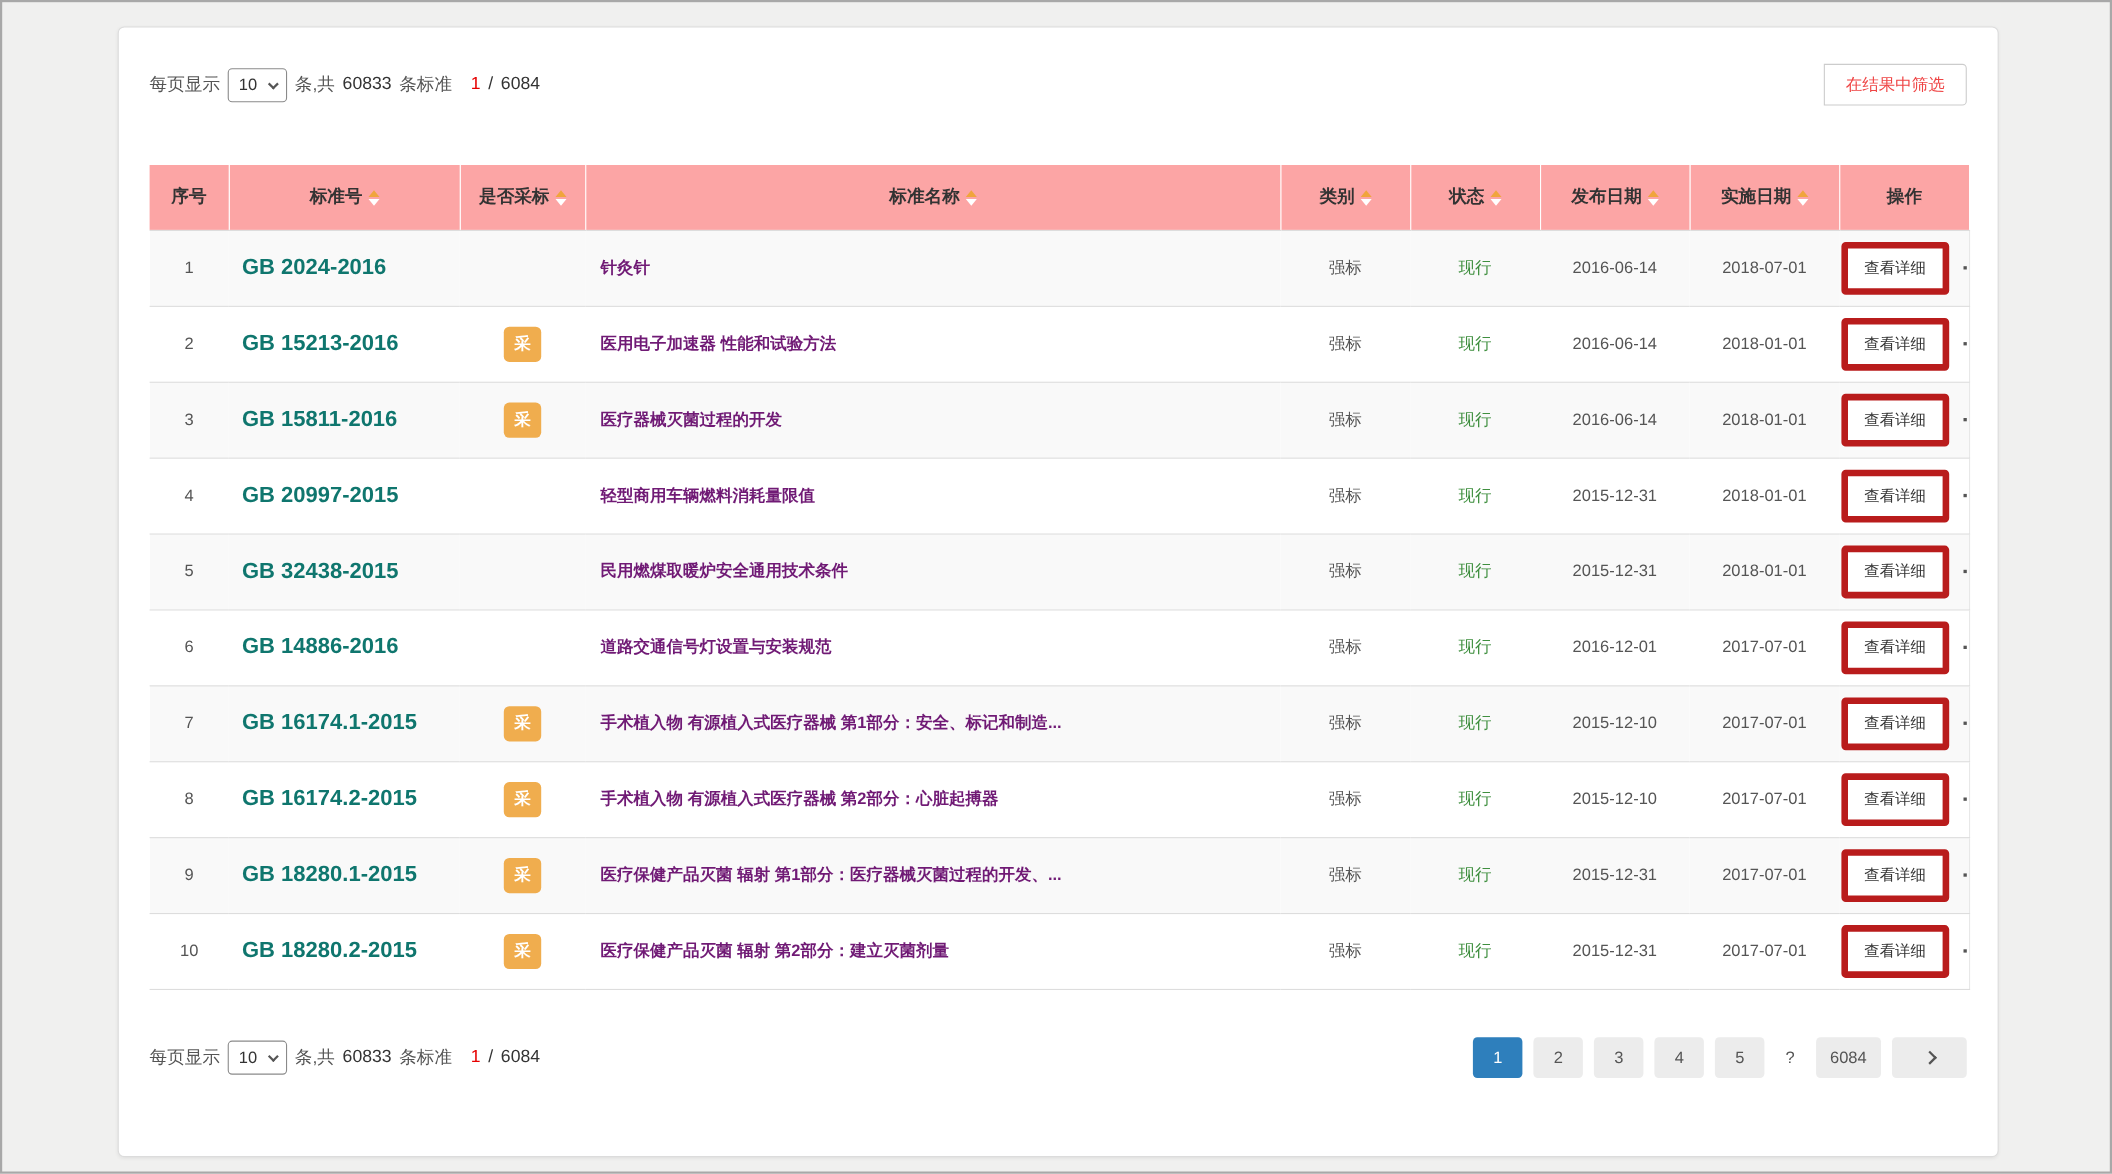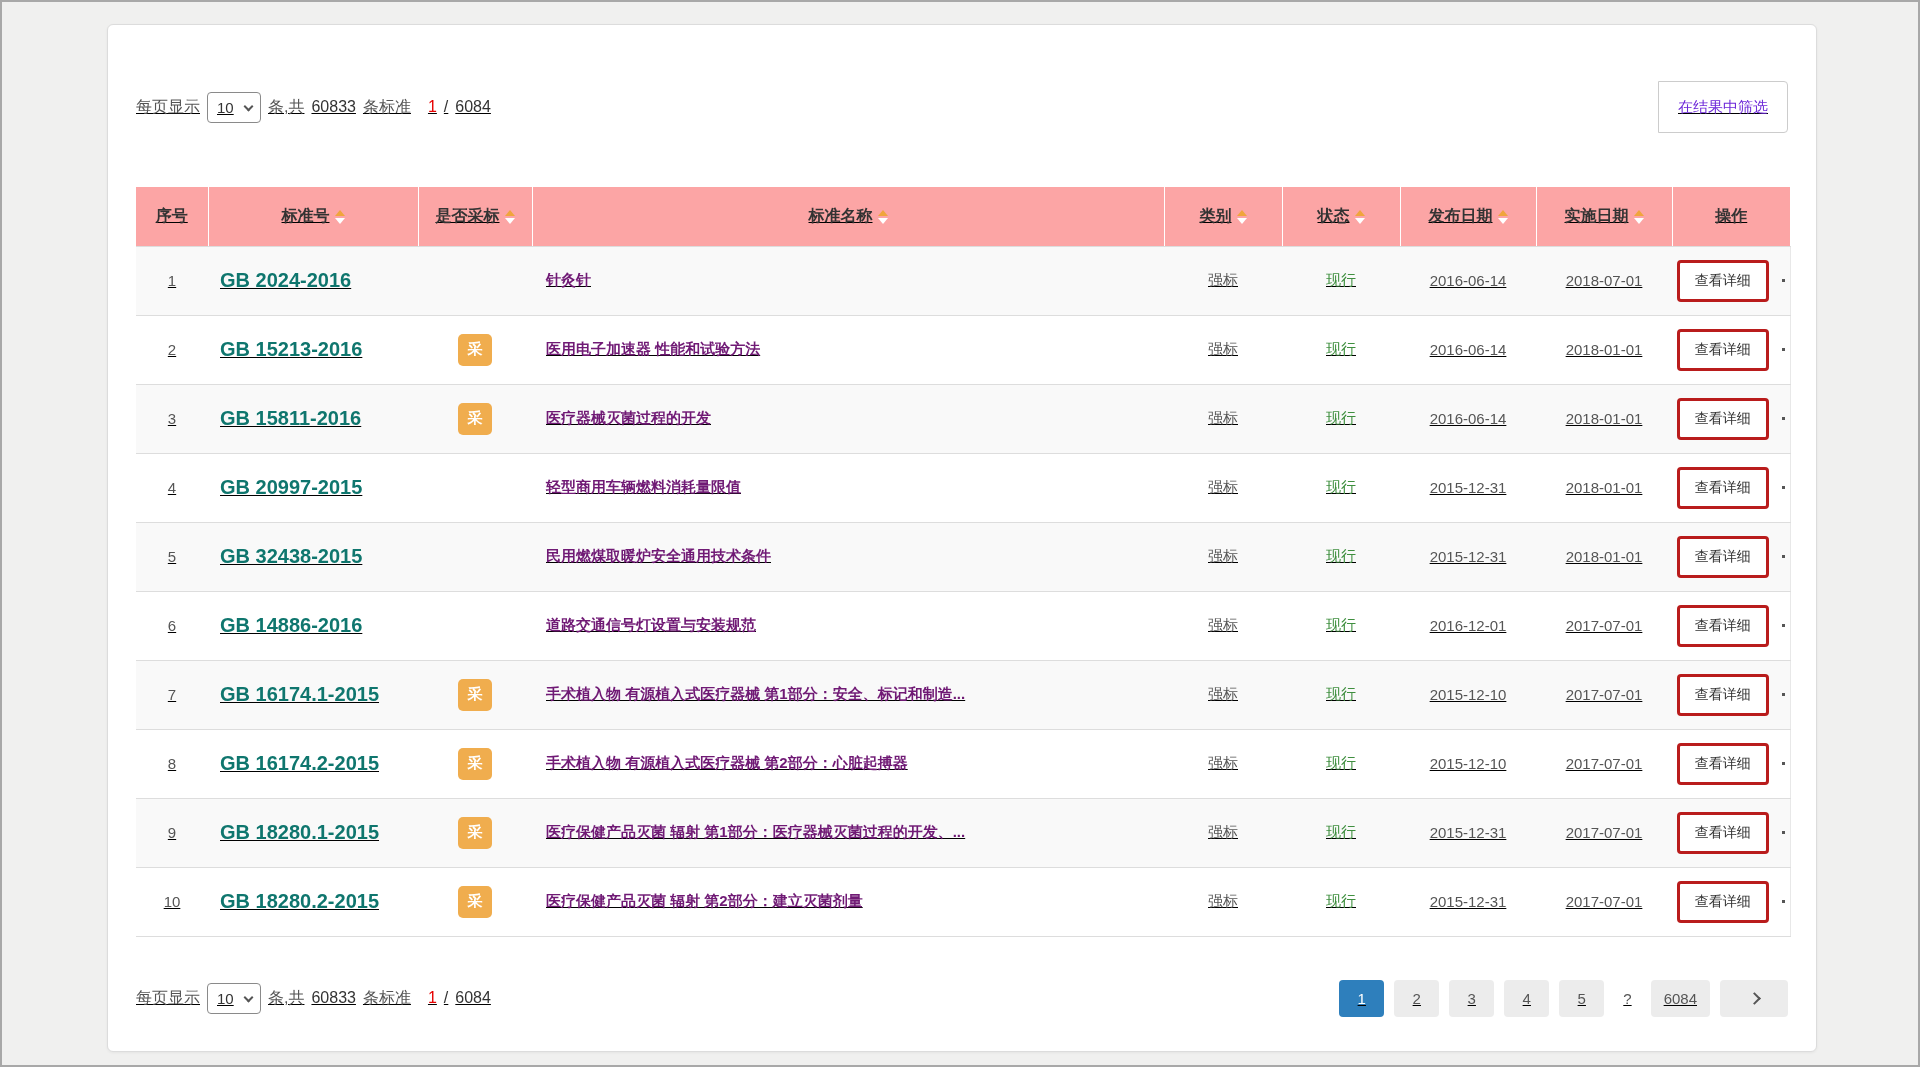--- a/index.html
+++ b/index.html
@@ -11,61 +11,60 @@
     position:relative;
     overflow:hidden;
   }
   .card {
     position:absolute; left:105px; top:22px;
     width:1710px; height:1028px;
     background:#fff;
     border:1px solid #dcdcdc;
     border-radius:6px;
     box-shadow:0 1px 3px rgba(0,0,0,.05);
-    padding:56px 28px 0 28px;
-    text-decoration:underline;
+    padding:33px 28px 0 28px;
   }
   
   .bar { display:flex; justify-content:space-between; align-items:center; }
   .perpage { display:flex; align-items:center; gap:7px; color:#555; font-size:16px; }
   .perpage .num { color:#333; }
   .perpage .cur { color:#e60000; margin-left:10px; }
   .perpage .divider, .perpage .tp { color:#333; }
   .selwrap { position:relative; display:inline-flex; align-items:center; height:31px;
              border:1px solid #8a8a8a; border-radius:4px; background:#fff; padding:0 26px 0 9px; }
   .selwrap select { appearance:none; -webkit-appearance:none; border:none; background:transparent;
                     font-size:15px; color:#333; font-family:inherit; outline:none; }
   .chev-down { position:absolute; right:8px; top:10px; width:7px; height:7px;
                border-right:2px solid #555; border-bottom:2px solid #555; transform:rotate(45deg); }
   .searchgroup { display:flex; }
   .search-input { width:312px; height:38px; border:1px solid #ccc; border-right:none;
                   border-radius:4px 0 0 4px; padding:0 13px; font-size:15px; color:#555;
                   font-family:inherit; outline:none; }
   .search-input::placeholder { color:#aaa; }
-  .filter-btn { height:52px; border:1px solid #ccc; border-radius:0 4px 4px 0; background:#fff;
-                padding:0 19px; font-size:15px; color:#6d28d9; font-family:inherit; cursor:pointer; }
+  .filter-btn { height:38px; border:1px solid #ccc; border-radius:0 4px 4px 0; background:#fff;
+                padding:0 19px; font-size:15px; color:#ef4444; font-family:inherit; cursor:pointer; }
   
   table.data { width:100%; border-collapse:collapse; table-layout:fixed; margin-top:54px; }
   thead th { background:#fca5a5; height:59px; font-size:16px; font-weight:bold; color:#333;
              text-align:center; border-bottom:1px solid #ddd; border-left:1px solid #fff;
              white-space:nowrap; }
   thead th:first-child { border-left:none; }
   tbody td { height:69px; font-size:15px; color:#555; text-align:center;
              border-bottom:1px solid #ddd; white-space:nowrap; overflow:hidden; }
   tbody td:last-child { border-right:1px solid #e8e8e8; }
   tbody tr:nth-child(odd) { background:#f9f9f9; }
   .t-code, .t-name { text-align:left; }
   .t-code { padding-left:12px; }
   .t-name { padding-left:14px; font-weight:bold; color:#701a75;margin-top:32px; }
   .t-code a { color:#0f766e; font-weight:bold; text-decoration:none; font-size:20px; }
   .t-status { color:#3f8f3f; }
   .badge { display:inline-flex; align-items:center; justify-content:center;
            width:34px; height:32px; background:#f0ad4e; color:#fff; border-radius:5px;
            font-size:15px; font-weight:bold; }
-  .detail-btn { background:#fff; border:3px solid #b91c1c; border-radius:4px; padding:9px 15px;
+  .detail-btn { background:#fff; border:6px solid #b91c1c; border-radius:4px; padding:9px 15px;
                 font-size:14px; color:#333; font-family:inherit; cursor:pointer; }
   .dot { display:inline-block; width:3px; height:3px; background:#555; margin-left:13px;
          vertical-align:middle; }
   .sorts { display:inline-flex; flex-direction:column; gap:2px; margin-left:5px; vertical-align:middle; }
   .cu, .cd { display:block; width:0; height:0; border-left:5px solid transparent; border-right:5px solid transparent; }
   .cu { border-bottom:6px solid #f0a53c; }
   .cd { border-top:6px solid #fff; }
   
   .bottombar { margin-top:43px; }
   .pager { display:flex; align-items:center; gap:10px; }

